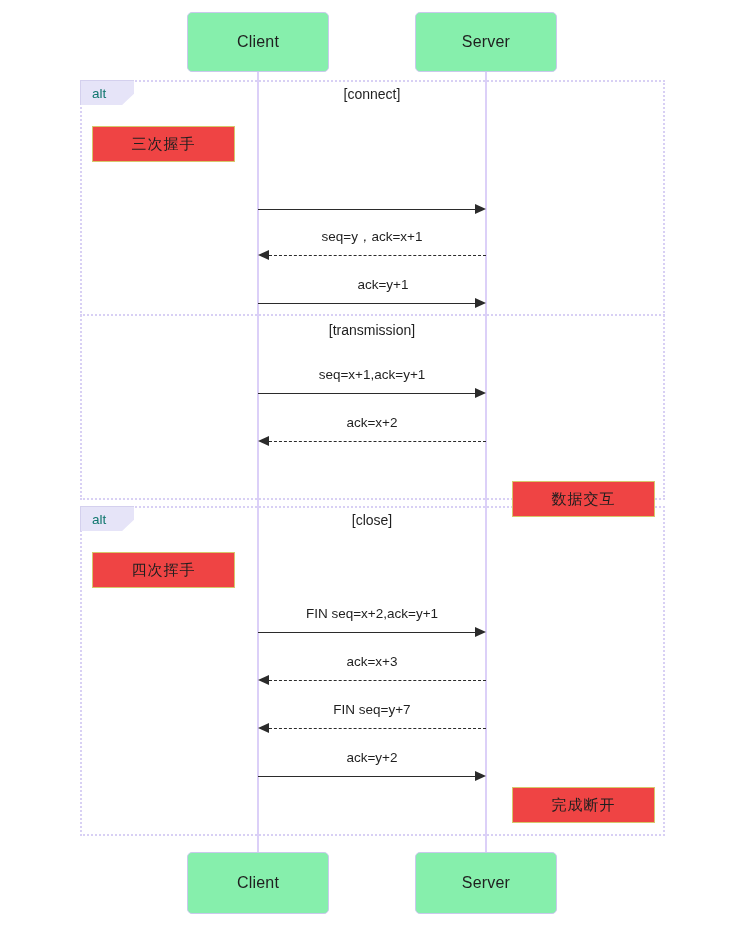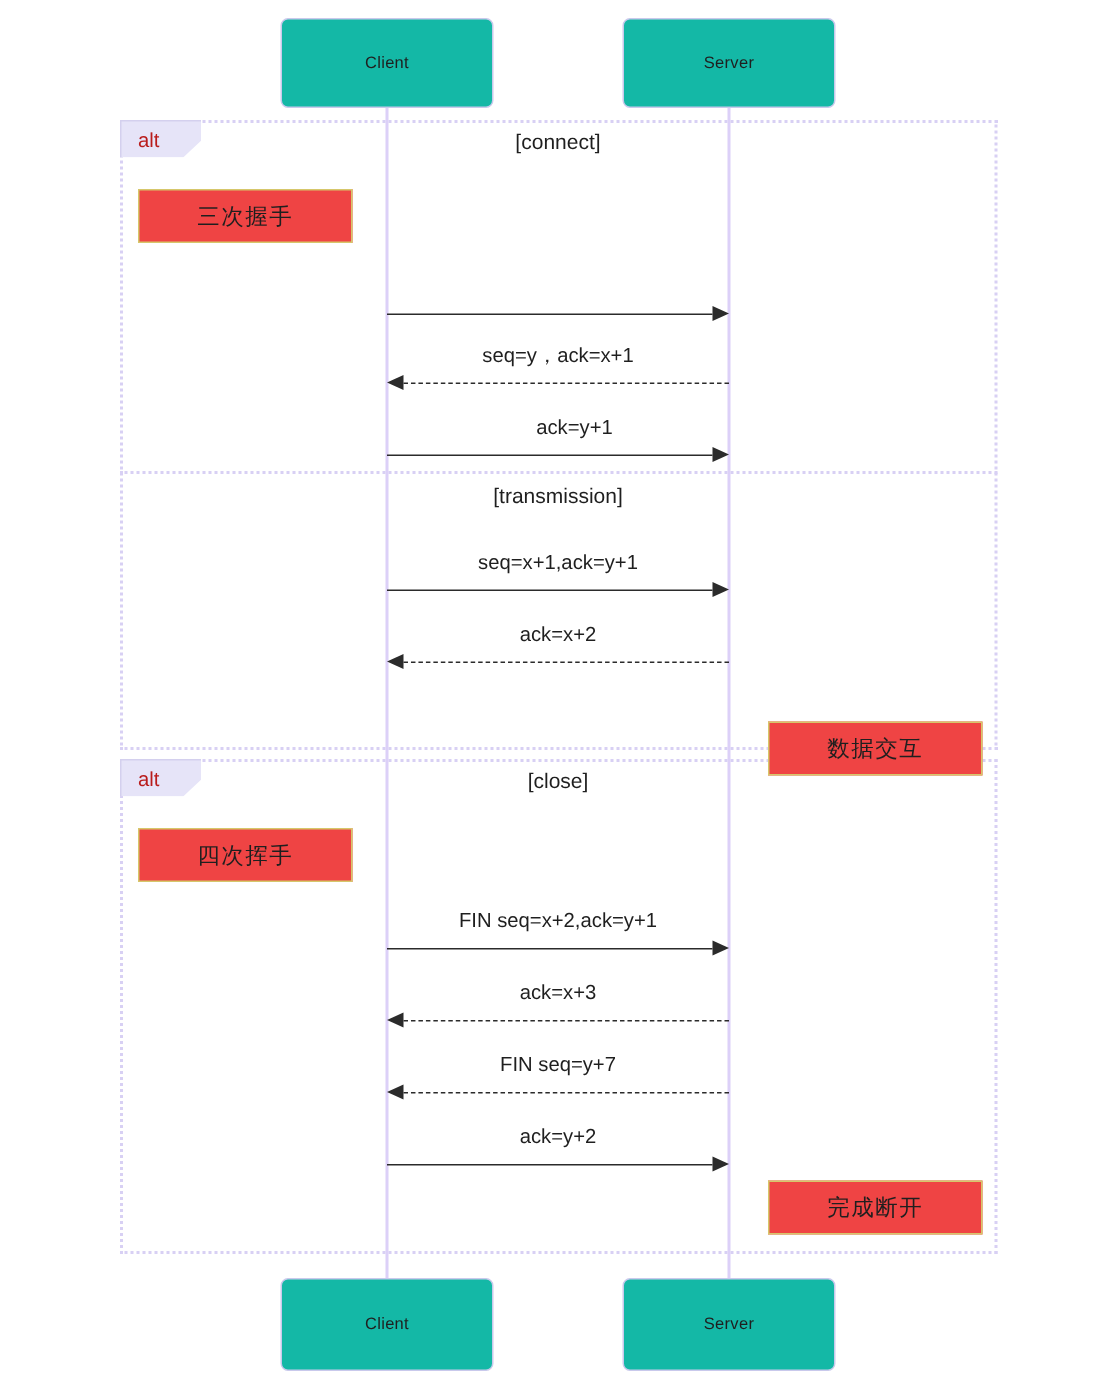--- a/index.html
+++ b/index.html
@@ -17,27 +17,27 @@
     position: relative;
     width: 742px;
     height: 926px;
     overflow: hidden;
     background: #ffffff;
   }
   
   .participant {
     position: absolute;
     box-sizing: border-box;
-    background: #14b8a6;
+    background: #86efac;
     border: 1px solid #C9C9EC;
     border-radius: 5px;
     display: flex;
     align-items: center;
     justify-content: center;
-    font-size: 11px;
+    font-size: 16px;
     color: #1f1f1f;
     letter-spacing: .2px;
   }
   
   .lifeline {
     position: absolute;
     width: 2px;
     background: #DCD0F8;
   }
   
@@ -58,21 +58,21 @@
     background: #E6E4F8;
     border: 1px solid #D4D0EE;
     border-right: none;
     border-bottom: none;
     -webkit-clip-path: polygon(0 0, 100% 0, 100% 55%, 78% 100%, 0 100%);
     clip-path: polygon(0 0, 100% 0, 100% 55%, 78% 100%, 0 100%);
     display: flex;
     align-items: center;
     padding-left: 11px;
     font-size: 13.5px;
-    color: #b91c1c;
+    color: #0f766e;
   }
   .guard {
     position: absolute;
     text-align: center;
     font-size: 14px;
     color: #1f1f1f;
     white-space: nowrap;
   }
   
   .note {

